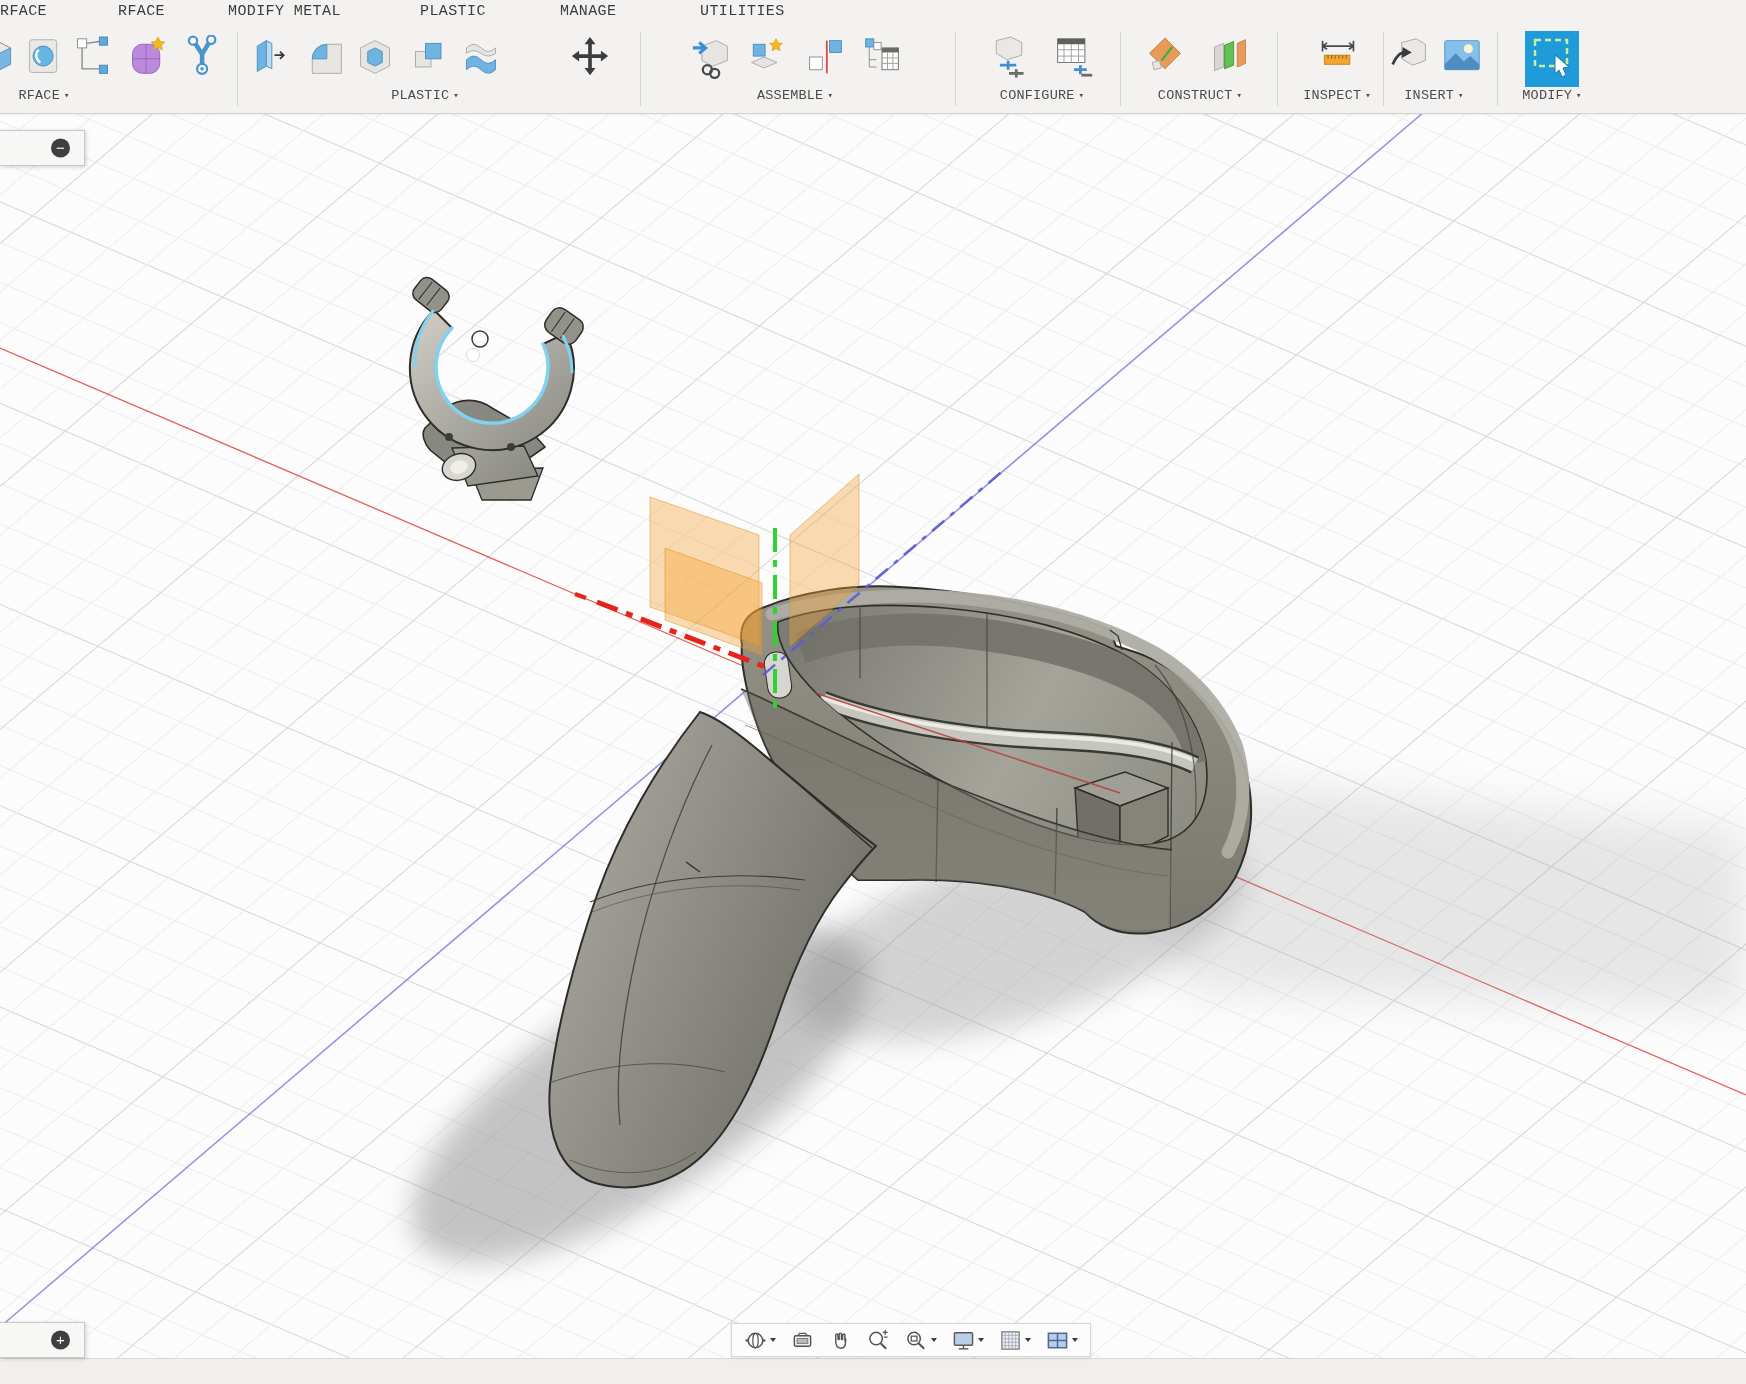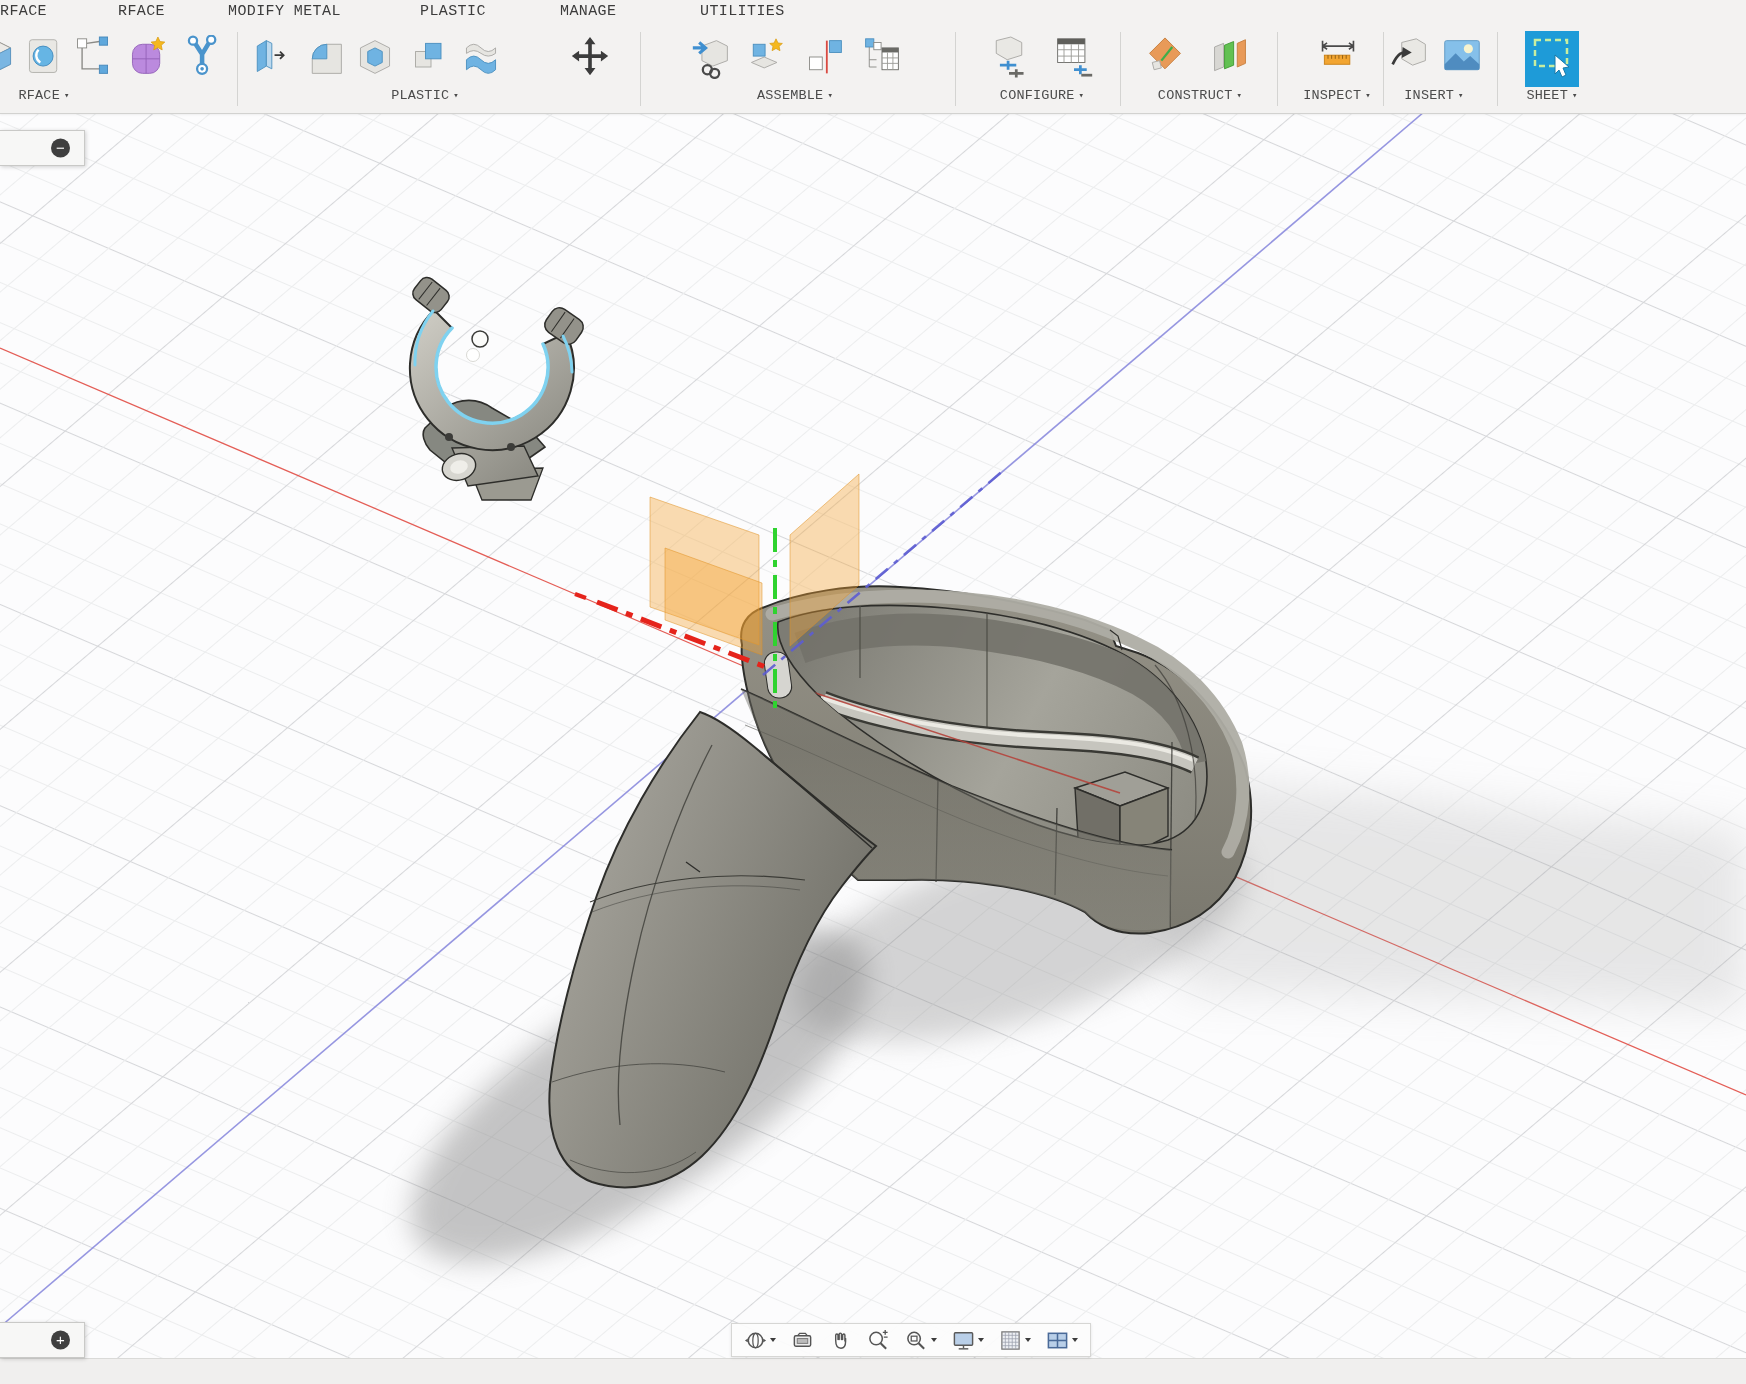--- a/index.html
+++ b/index.html
@@ -392,21 +392,21 @@
     <div class="glabel" style="left:1434px"><span>INSERT</span><span class="arr">▾</span></div>
     <div class="sep" style="left:1497px"></div>
 
     <div class="ticon big" style="left:1525px">
       <svg viewBox="0 0 54 56">
           <rect x="0" y="0" width="54" height="56" fill="#1e9bd8"></rect>
           <rect x="10" y="9" width="32" height="26" fill="none" stroke="#c8eea0" stroke-width="2.5" stroke-dasharray="6 4"></rect>
           <path d="M30,24 l14,12 -6,1 3,7 -4,2 -3,-7 -4,4 Z" fill="#fff" stroke="#1a7aa8" stroke-width="1"></path>
         </svg>
     </div>
-    <div class="glabel" style="left:1552px"><span>SHEET</span><span class="arr">▾</span></div>
+    <div class="glabel" style="left:1552px"><span>MODIFY</span><span class="arr">▾</span></div>
   </div>
 
   <div class="chip" style="top:130px">
     <div class="dot">−</div>
   </div>
 
   <div class="chip" style="top:1322px">
     <div class="dot">+</div>
   </div>
 

